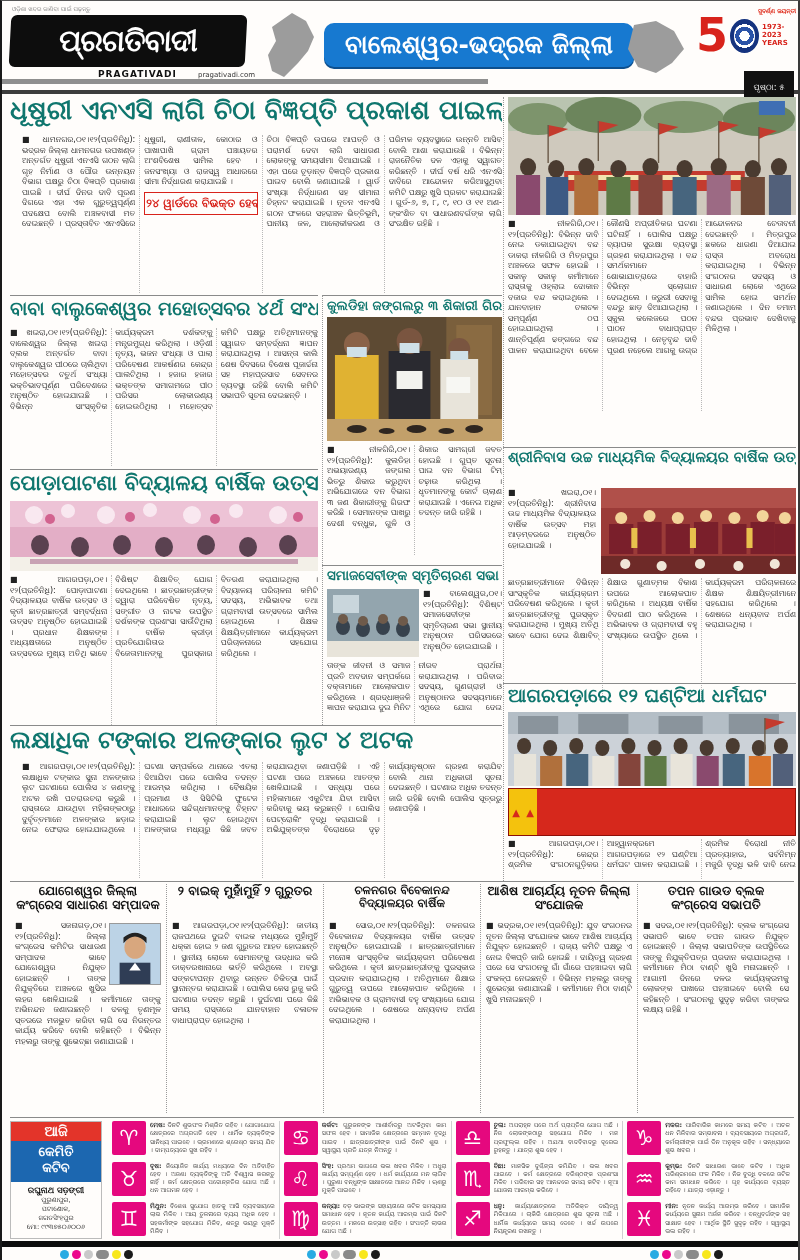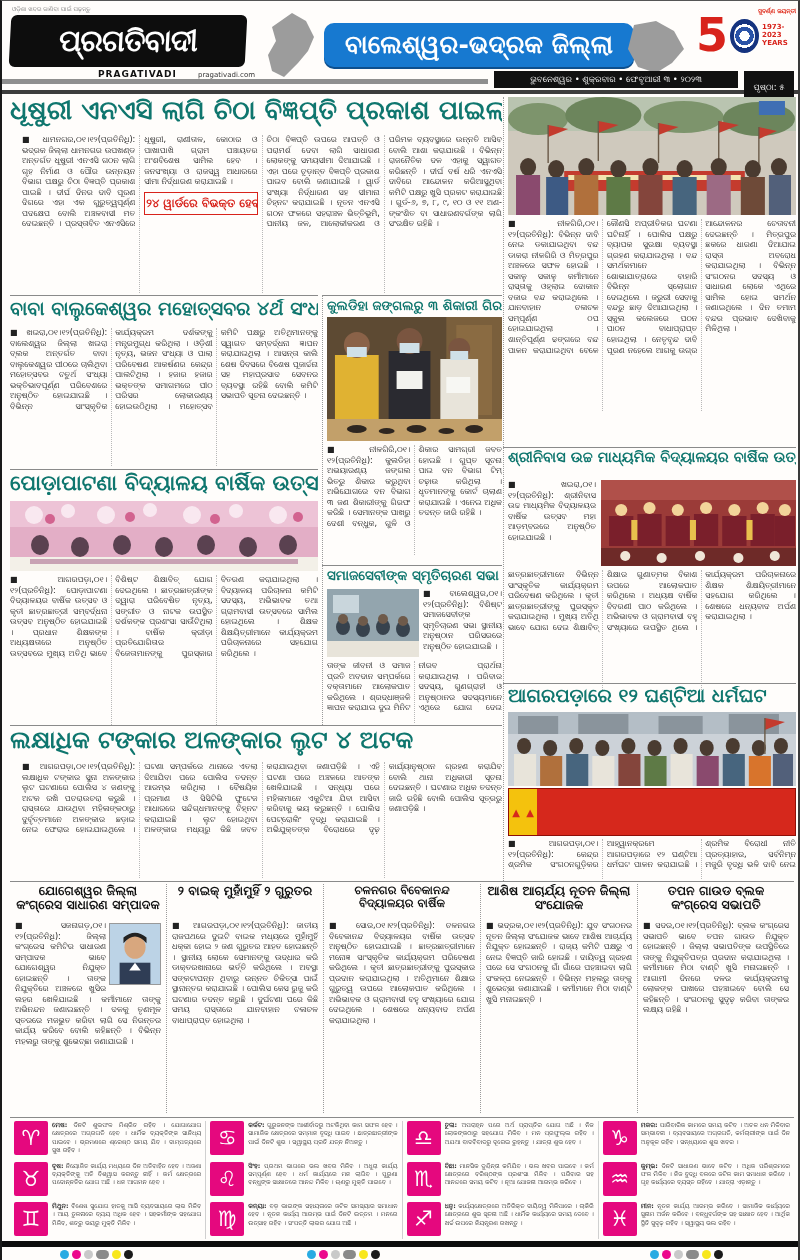--- a/index.html
+++ b/index.html
@@ -111,21 +111,20 @@
         <span class="digit5">5</span>
         <span class="emblem"></span>
         <span class="yr">
           <span>1973-2023</span><br>
           <span>YEARS</span>
         </span>
       </div>
     </div>
 
     <div class="hdr-grayline"></div>
-    <div class="datebar">ଭୁବନେଶ୍ୱର • ଶୁକ୍ରବାର • ଫେବୃଆରୀ ୩ • ୨୦୨୩</div>
     <div class="pagebox">ପୃଷ୍ଠା: ୫</div>
   </div>
 
   <div class="abs" style="left:8px;top:96px;width:492px;height:197px">
     <div class="hl" style="font-size:26px;height:34px">ଧୂଷୁରୀ ଏନଏସି ଲାଗି ଚିଠା ବିଜ୍ଞପ୍ତି ପ୍ରକାଶ ପାଇଲା</div>
     <div class="bodytxt cols4" style="height:158px;margin-top:4px">
       <span>■ ଧାମନଗର,୦୧।୧୨(ପ୍ରତିନିଧି): ଭଦ୍ରକ ଜିଲ୍ଲା ଧାମନଗର ଉପଖଣ୍ଡ ଅନ୍ତର୍ଗତ ଧୂଷୁରୀ ଏନଏସି ଗଠନ ଲାଗି ଗୃହ ନିର୍ମାଣ ଓ ପୌର ଉନ୍ନୟନ ବିଭାଗ ପକ୍ଷରୁ ଚିଠା ବିଜ୍ଞପ୍ତି ପ୍ରକାଶ ପାଇଛି । ଦୀର୍ଘ ଦିନର ଦାବି ପୂରଣ ଦିଗରେ ଏହା ଏକ ଗୁରୁତ୍ୱପୂର୍ଣ୍ଣ ପଦକ୍ଷେପ ବୋଲି ଅଞ୍ଚଳବାସୀ ମତ ଦେଇଛନ୍ତି । ପ୍ରସ୍ତାବିତ ଏନଏସିରେ ଧୂଷୁରୀ, ରାଣୀତାଳ, କୋଠାର ଓ ପାଖାପାଖି ଗ୍ରାମ ପଞ୍ଚାୟତର ଅଂଶବିଶେଷ ସାମିଲ ହେବ । ଜନସଂଖ୍ୟା ଓ ରାଜସ୍ୱ ଆଧାରରେ ସୀମା ନିର୍ଦ୍ଧାରଣ କରାଯାଇଛି ।</span>
       <div class="redbox">୨୪ ୱାର୍ଡରେ ବିଭକ୍ତ ହେବ</div>
       <span>ଚିଠା ବିଜ୍ଞପ୍ତି ଉପରେ ଆପତ୍ତି ଓ ପରାମର୍ଶ ଦେବା ଲାଗି ସାଧାରଣ ଲୋକଙ୍କୁ ସମୟସୀମା ଦିଆଯାଇଛି । ଏହା ପରେ ଚୂଡ଼ାନ୍ତ ବିଜ୍ଞପ୍ତି ପ୍ରକାଶ ପାଇବ ବୋଲି ଜଣାଯାଇଛି । ୱାର୍ଡ ସଂଖ୍ୟା ନିର୍ଦ୍ଧାରଣ ସହ ସୀମାନା ଚିହ୍ନଟ କରାଯାଇଛି । ନୂତନ ଏନଏସି ଗଠନ ଫଳରେ ସହରାଞ୍ଚଳ ଭିତ୍ତିଭୂମି, ପାନୀୟ ଜଳ, ଆଲୋକୀକରଣ ଓ ପରିମଳ ବ୍ୟବସ୍ଥାରେ ଉନ୍ନତି ଆସିବ ବୋଲି ଆଶା କରାଯାଉଛି । ବିଭିନ୍ନ ରାଜନୈତିକ ଦଳ ଏହାକୁ ସ୍ୱାଗତ କରିଛନ୍ତି । ଦୀର୍ଘ ବର୍ଷ ଧରି ଏନଏସି ଦାବିରେ ଆନ୍ଦୋଳନ କରିଆସୁଥିବା କମିଟି ପକ୍ଷରୁ ଖୁସି ପ୍ରକଟ କରାଯାଇଛି । ଗୁର୍ଡ-୬, ୭, ୮, ୯, ୧୦ ଓ ୧୧ ଅଣ-ଙ୍କଂଶିତ ବା ସାଧାରଣବର୍ଗଙ୍କ ଲାଗି ସଂରକ୍ଷିତ ରହିଛି ।</span>
     </div>
@@ -277,21 +276,21 @@
           </g>
         <rect x="0" y="52" width="92" height="16" fill="#e8e4da"></rect>
       </svg>
       <div class="bodytxt" style="flex:1;height:68px">■ ବାଲେଶ୍ୱର,୦୧।୧୨(ପ୍ରତିନିଧି): ବିଶିଷ୍ଟ ସମାଜସେବୀଙ୍କ ସ୍ମୃତିଚାରଣ ସଭା ସ୍ଥାନୀୟ ଅନୁଷ୍ଠାନ ପରିସରରେ ଅନୁଷ୍ଠିତ ହୋଇଯାଇଛି ।</div>
     </div>
     <div class="bodytxt cols2" style="height:62px;margin-top:4px">ତାଙ୍କ ଜୀବନୀ ଓ ସମାଜ ପ୍ରତି ଅବଦାନ ସମ୍ପର୍କରେ ବକ୍ତାମାନେ ଆଲୋକପାତ କରିଥିଲେ । ଶ୍ରଦ୍ଧାଞ୍ଜଳି ଜ୍ଞାପନ କରାଯାଇ ଦୁଇ ମିନିଟ ନୀରବ ପ୍ରାର୍ଥନା କରାଯାଇଥିଲା । ପରିବାର ସଦସ୍ୟ, ଗୁଣଗ୍ରାହୀ ଓ ଅନୁଷ୍ଠାନର ସଦସ୍ୟମାନେ ଏଥିରେ ଯୋଗ ଦେଇ ଶ୍ରଦ୍ଧାଞ୍ଜଳି ଅର୍ପଣ କରିଥିଲେ ।</div>
   </div>
 
   <div class="abs sec rsec" style="left:501px;top:446px;width:293px;height:238px">
     <div class="hl" style="font-size:14.5px;height:20px;margin-top:2px">ଶ୍ରୀନିବାସ ଉଚ୍ଚ ମାଧ୍ୟମିକ ବିଦ୍ୟାଳୟର ବାର୍ଷିକ ଉତ୍ସବ</div>
-    <div style="display:flex;gap:5px;margin-top:10px">
+    <div style="display:flex;gap:5px;margin-top:18px">
       <div class="bodytxt" style="width:88px;height:86px;flex:none">■ ଖଇରା,୦୧।୧୨(ପ୍ରତିନିଧି): ଶ୍ରୀନିବାସ ଉଚ୍ଚ ମାଧ୍ୟମିକ ବିଦ୍ୟାଳୟର ବାର୍ଷିକ ଉତ୍ସବ ମହା ଆଡ଼ମ୍ବରରେ ଅନୁଷ୍ଠିତ ହୋଇଯାଇଛି ।</div>
       <svg style="flex:1;height:86px" viewBox="0 0 193 86" preserveAspectRatio="none">
         <rect width="193" height="86" fill="#9b3b38"></rect>
         <rect width="193" height="20" fill="#b0504a"></rect>
         <g fill="#f2d49a">
             <circle cx="20" cy="30" r="6"></circle>
             <circle cx="48" cy="28" r="6"></circle>
             <circle cx="76" cy="30" r="6"></circle>
             <circle cx="104" cy="28" r="6"></circle>
             <circle cx="132" cy="30" r="6"></circle>
@@ -403,20 +402,32 @@
       <div class="hl-wrap" style="font-weight:900">ଆଶିଷ ଆଚାର୍ଯ୍ୟ ନୂତନ ଜିଲ୍ଲା ସଂଯୋଜକ</div>
       <div class="bodytxt" style="height:188px">■ ଭଦ୍ରକ,୦୧।୧୨(ପ୍ରତିନିଧି): ଯୁବ ସଂଗଠନର ନୂତନ ଜିଲ୍ଲା ସଂଯୋଜକ ଭାବେ ଆଶିଷ ଆଚାର୍ଯ୍ୟ ନିଯୁକ୍ତ ହୋଇଛନ୍ତି । ରାଜ୍ୟ କମିଟି ପକ୍ଷରୁ ଏ ନେଇ ବିଜ୍ଞପ୍ତି ଜାରି ହୋଇଛି । ଦାୟିତ୍ୱ ଗ୍ରହଣ ପରେ ସେ ସଂଗଠନକୁ ଗାଁ ଗାଁରେ ପହଞ୍ଚାଇବା ଲାଗି ସଂକଳ୍ପ ନେଇଛନ୍ତି । ବିଭିନ୍ନ ମହଲରୁ ତାଙ୍କୁ ଶୁଭେଚ୍ଛା ଜଣାଯାଇଛି । କର୍ମୀମାନେ ମିଠା ବାଣ୍ଟି ଖୁସି ମନାଇଛନ୍ତି ।</div>
     </div>
     <div class="bcol">
       <div class="hl-wrap">ତପନ ଗାଉଡ ବ୍ଲକ କଂଗ୍ରେସ ସଭାପତି</div>
       <div class="bodytxt" style="height:188px">■ ସଦର,୦୧।୧୨(ପ୍ରତିନିଧି): ବ୍ଲକ କଂଗ୍ରେସ ସଭାପତି ଭାବେ ତପନ ଗାଉଡ ନିଯୁକ୍ତ ହୋଇଛନ୍ତି । ଜିଲ୍ଲା ସଭାପତିଙ୍କ ଉପସ୍ଥିତିରେ ତାଙ୍କୁ ନିଯୁକ୍ତିପତ୍ର ପ୍ରଦାନ କରାଯାଇଥିଲା । କର୍ମୀମାନେ ମିଠା ବାଣ୍ଟି ଖୁସି ମନାଇଛନ୍ତି । ଆଗାମୀ ଦିନରେ ଦଳର କାର୍ଯ୍ୟକ୍ରମକୁ ଲୋକଙ୍କ ପାଖରେ ପହଞ୍ଚାଇବେ ବୋଲି ସେ କହିଛନ୍ତି । ସଂଗଠନକୁ ସୁଦୃଢ଼ କରିବା ତାଙ୍କର ଲକ୍ଷ୍ୟ ରହିଛି ।</div>
     </div>
   </div>
 
   <div id="horo" class="abs">
+    <div class="horo-box">
+      <div class="horo-red">ଆଜି</div>
+      <div class="horo-blue">
+        <div>କେମିତି</div>
+        <div>କଟିବ</div>
+      </div>
+      <div class="horo-name">ରଘୁନାଥ ସଡ଼ଙ୍ଗୀ</div>
+      <div class="horo-addr">ପୁରୁଣାପୁର,</div>
+      <div class="horo-addr">ପଟାଶୋଳ,</div>
+      <div class="horo-addr">ଜଗତସିଂହପୁର</div>
+      <div class="horo-addr">ମୋ: ୯୯୩୭୫୦୬୦୦୬</div>
+    </div>
     <div class="zgrid">
       <div class="zcol">
         <div class="zcell">
             <div class="zicon">♈</div>
             <div class="ztext"><b>ମେଷ:</b> <span>ଦିନଟି ଶୁଭଫଳ ମିଶ୍ରିତ ରହିବ । ଯୋଗାଯୋଗ କ୍ଷେତ୍ରରେ ଅଗ୍ରଗତି ହେବ । ଧାର୍ମିକ ବ୍ୟକ୍ତିଙ୍କ ସାନିଧ୍ୟ ପାଇବେ । ଭ୍ରମଣରେ ଶ୍ରେଷ୍ଠ ସମୟ ଯିବ । ଦାମ୍ପତ୍ୟରେ ସୁଖ ରହିବ ।</span></div>
           </div>
         <div class="zcell">
             <div class="zicon">♉</div>
             <div class="ztext"><b>ବୃଷ:</b> <span>ନିୟୋଜିତ କାର୍ଯ୍ୟ ମଧ୍ୟରେ ଦିନ ଅତିବାହିତ ହେବ । ଅଜଣା ବ୍ୟକ୍ତିଙ୍କୁ ଅତି ବିଶ୍ୱାସ କରନ୍ତୁ ନାହିଁ । କର୍ମ କ୍ଷେତ୍ରରେ ପଦୋନ୍ନତିର ଯୋଗ ଅଛି । ଧନ ଆଗମନ ହେବ ।</span></div>
           </div>

